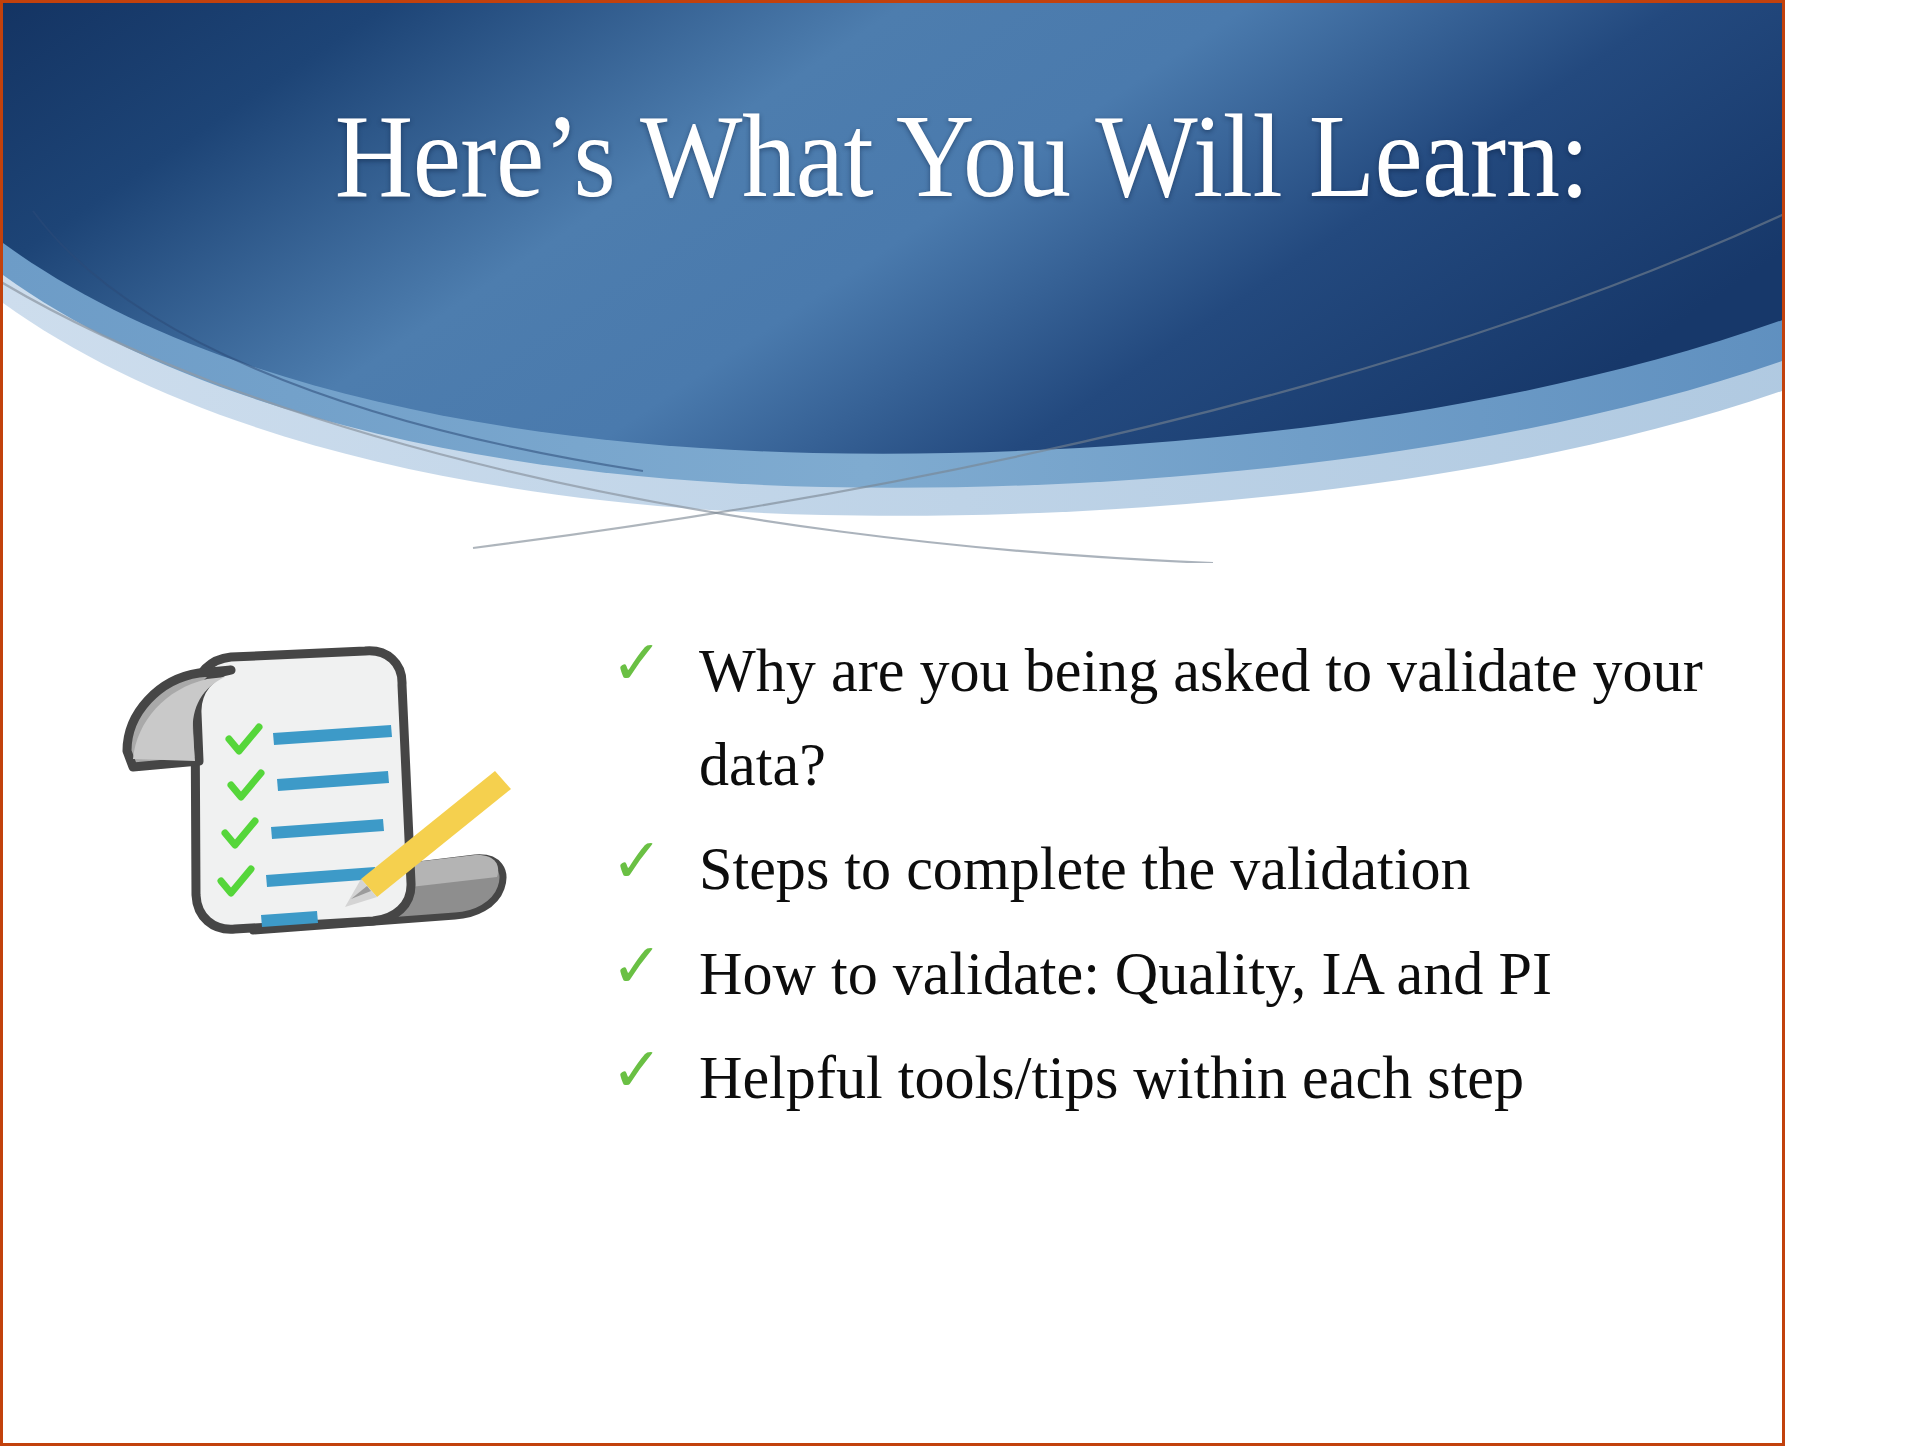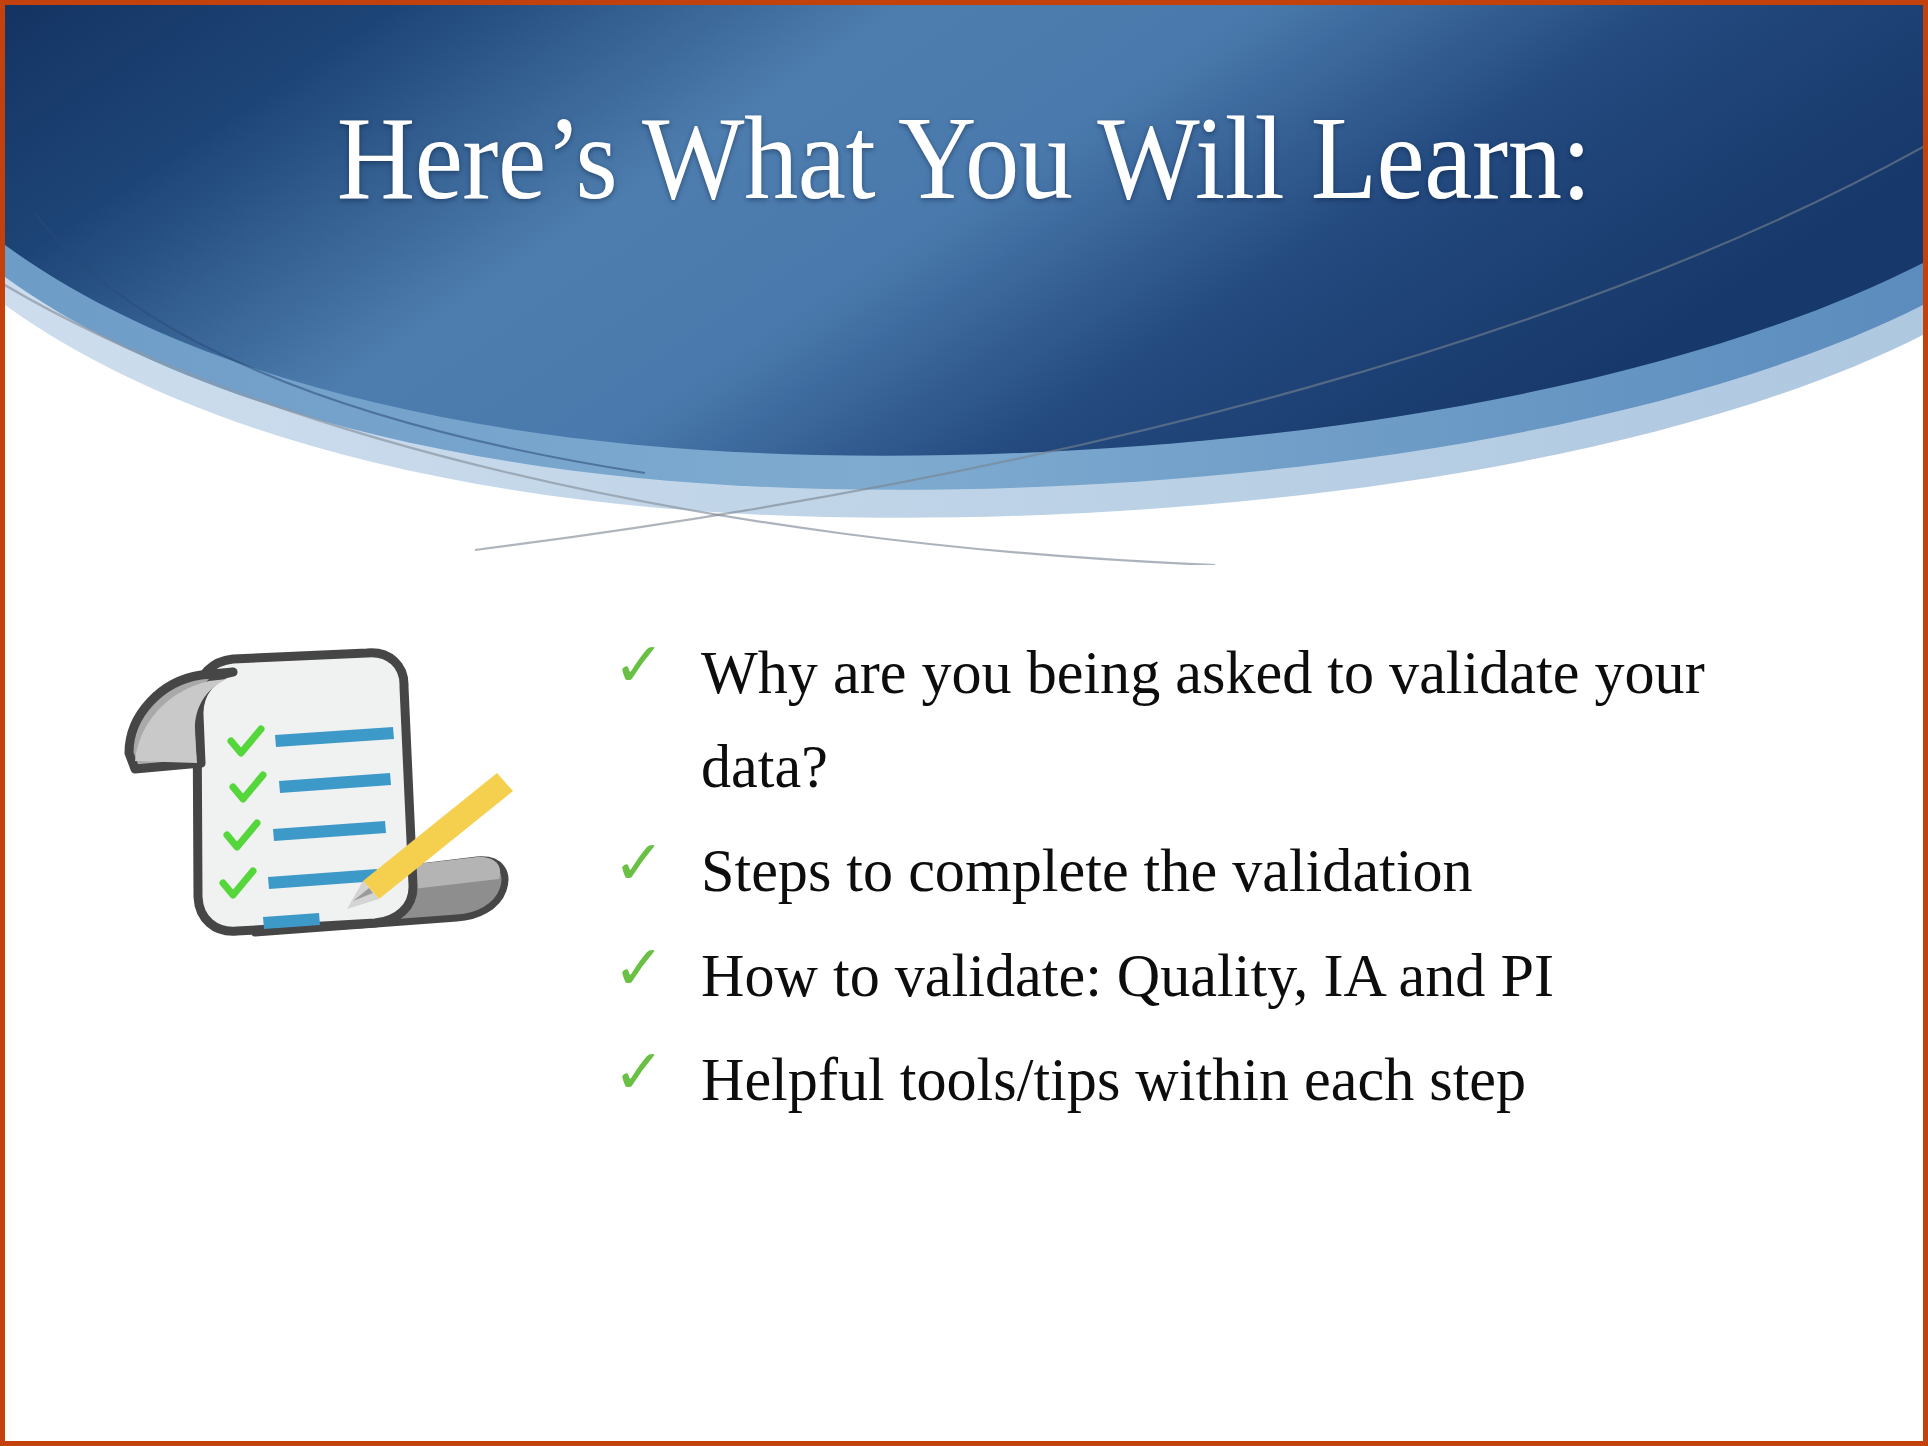--- a/index.html
+++ b/index.html
@@ -2,26 +2,26 @@
 <html><head>
 <meta charset="utf-8">
 <style>
   html, body {
     margin: 0;
     padding: 0;
     background: #ffffff;
   }
   #slide {
     position: relative;
-    width: 1928px;
+    width: 1785px;
     height: 1446px;
     overflow: hidden;
     background: #ffffff;
     box-sizing: border-box;
-    border: 5px solid #c2410c;
+    border: 3px solid #c2410c;
     font-family: "Liberation Serif", "DejaVu Serif", serif;
     padding-left: 9px;
   }
 
   
   #banner-layer {
     position: absolute;
     left: 0; top: 0;
     width: 1918px;
     height: 560px;

